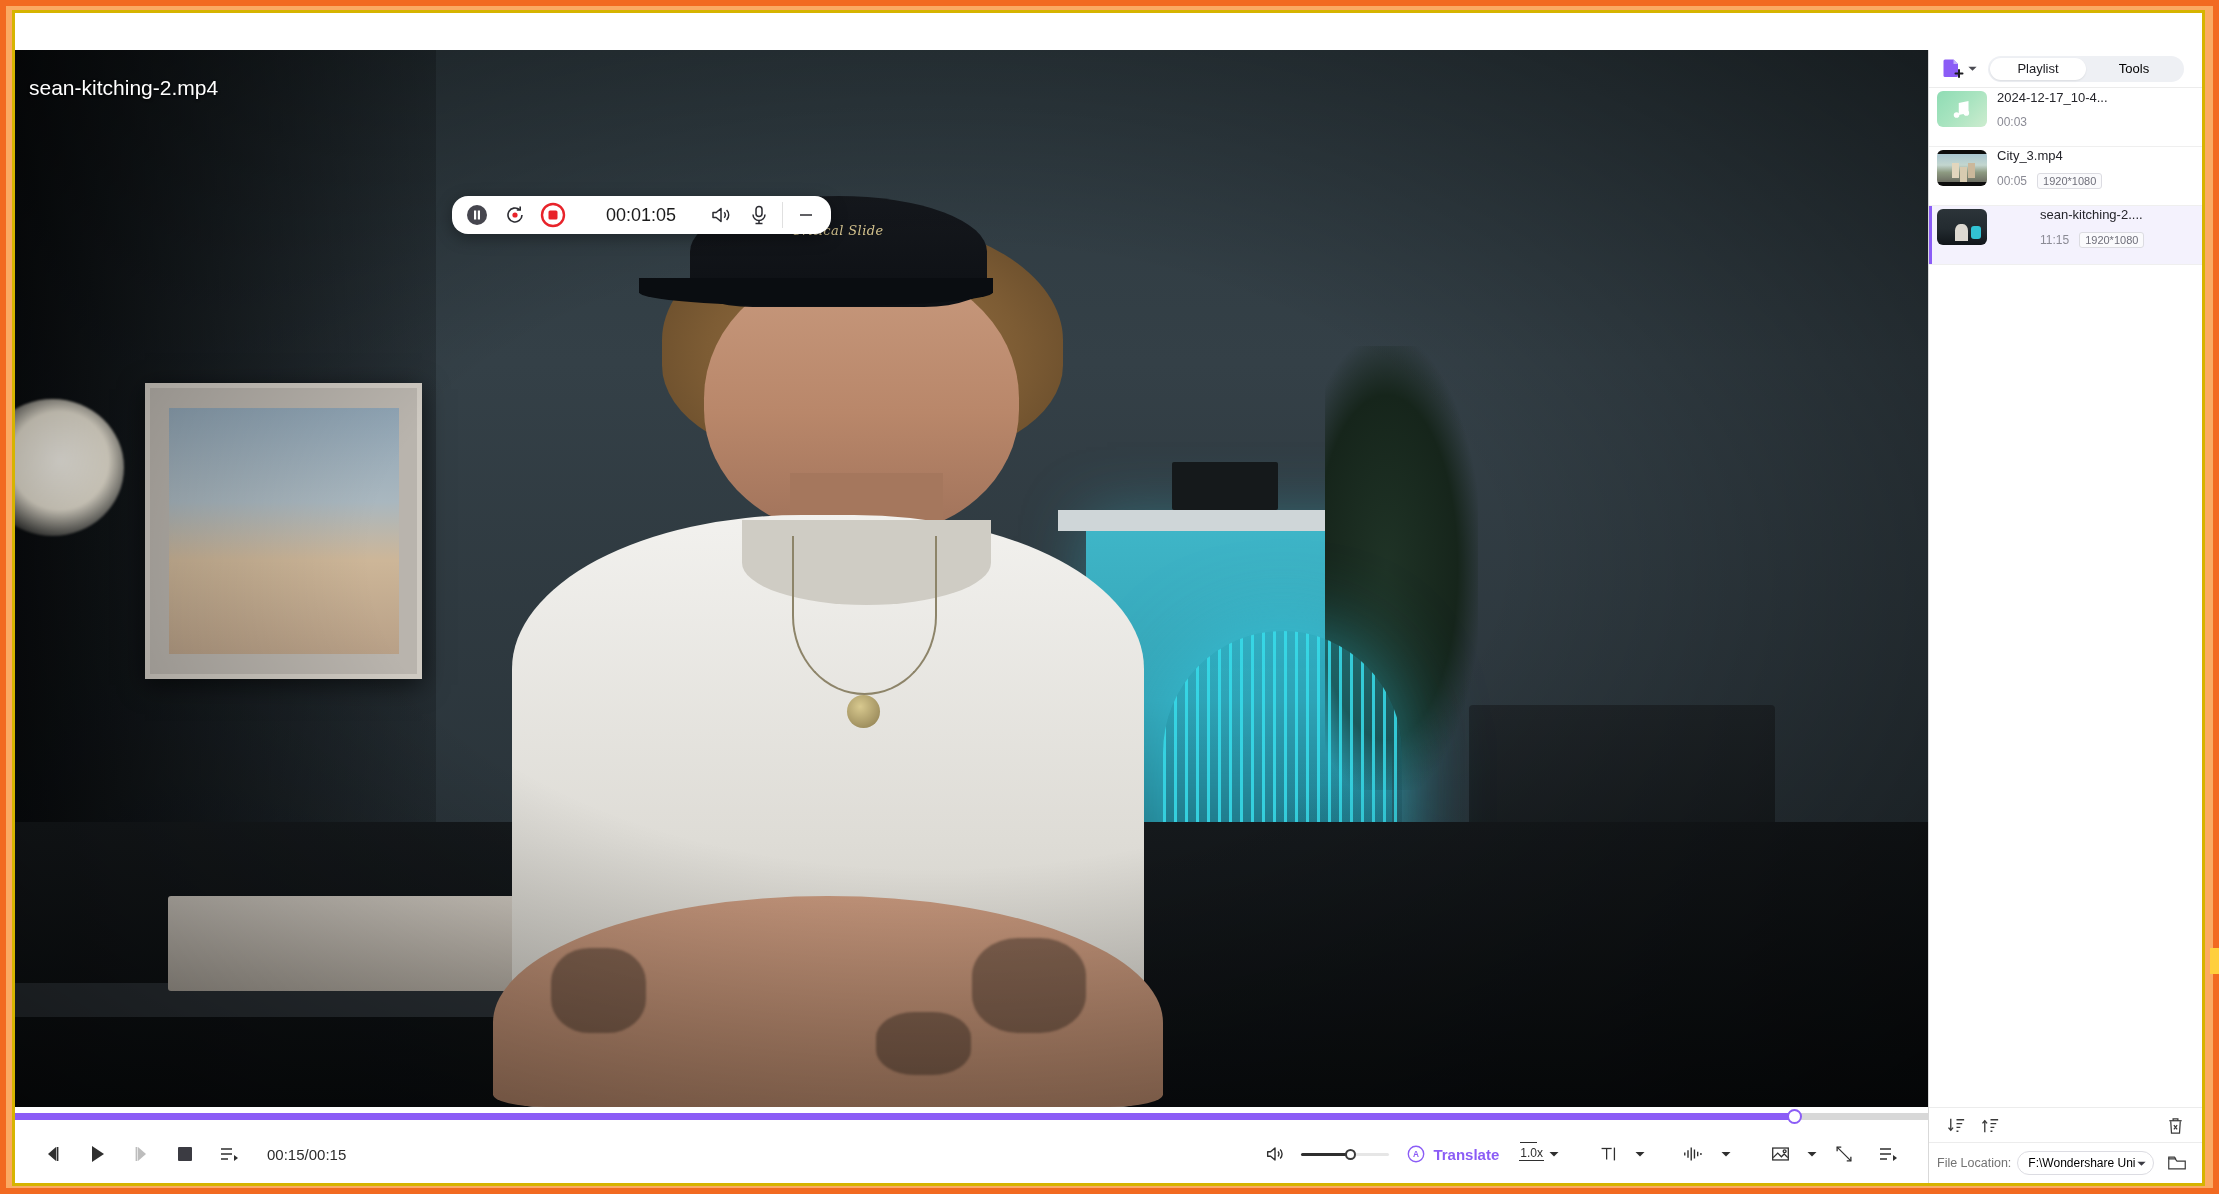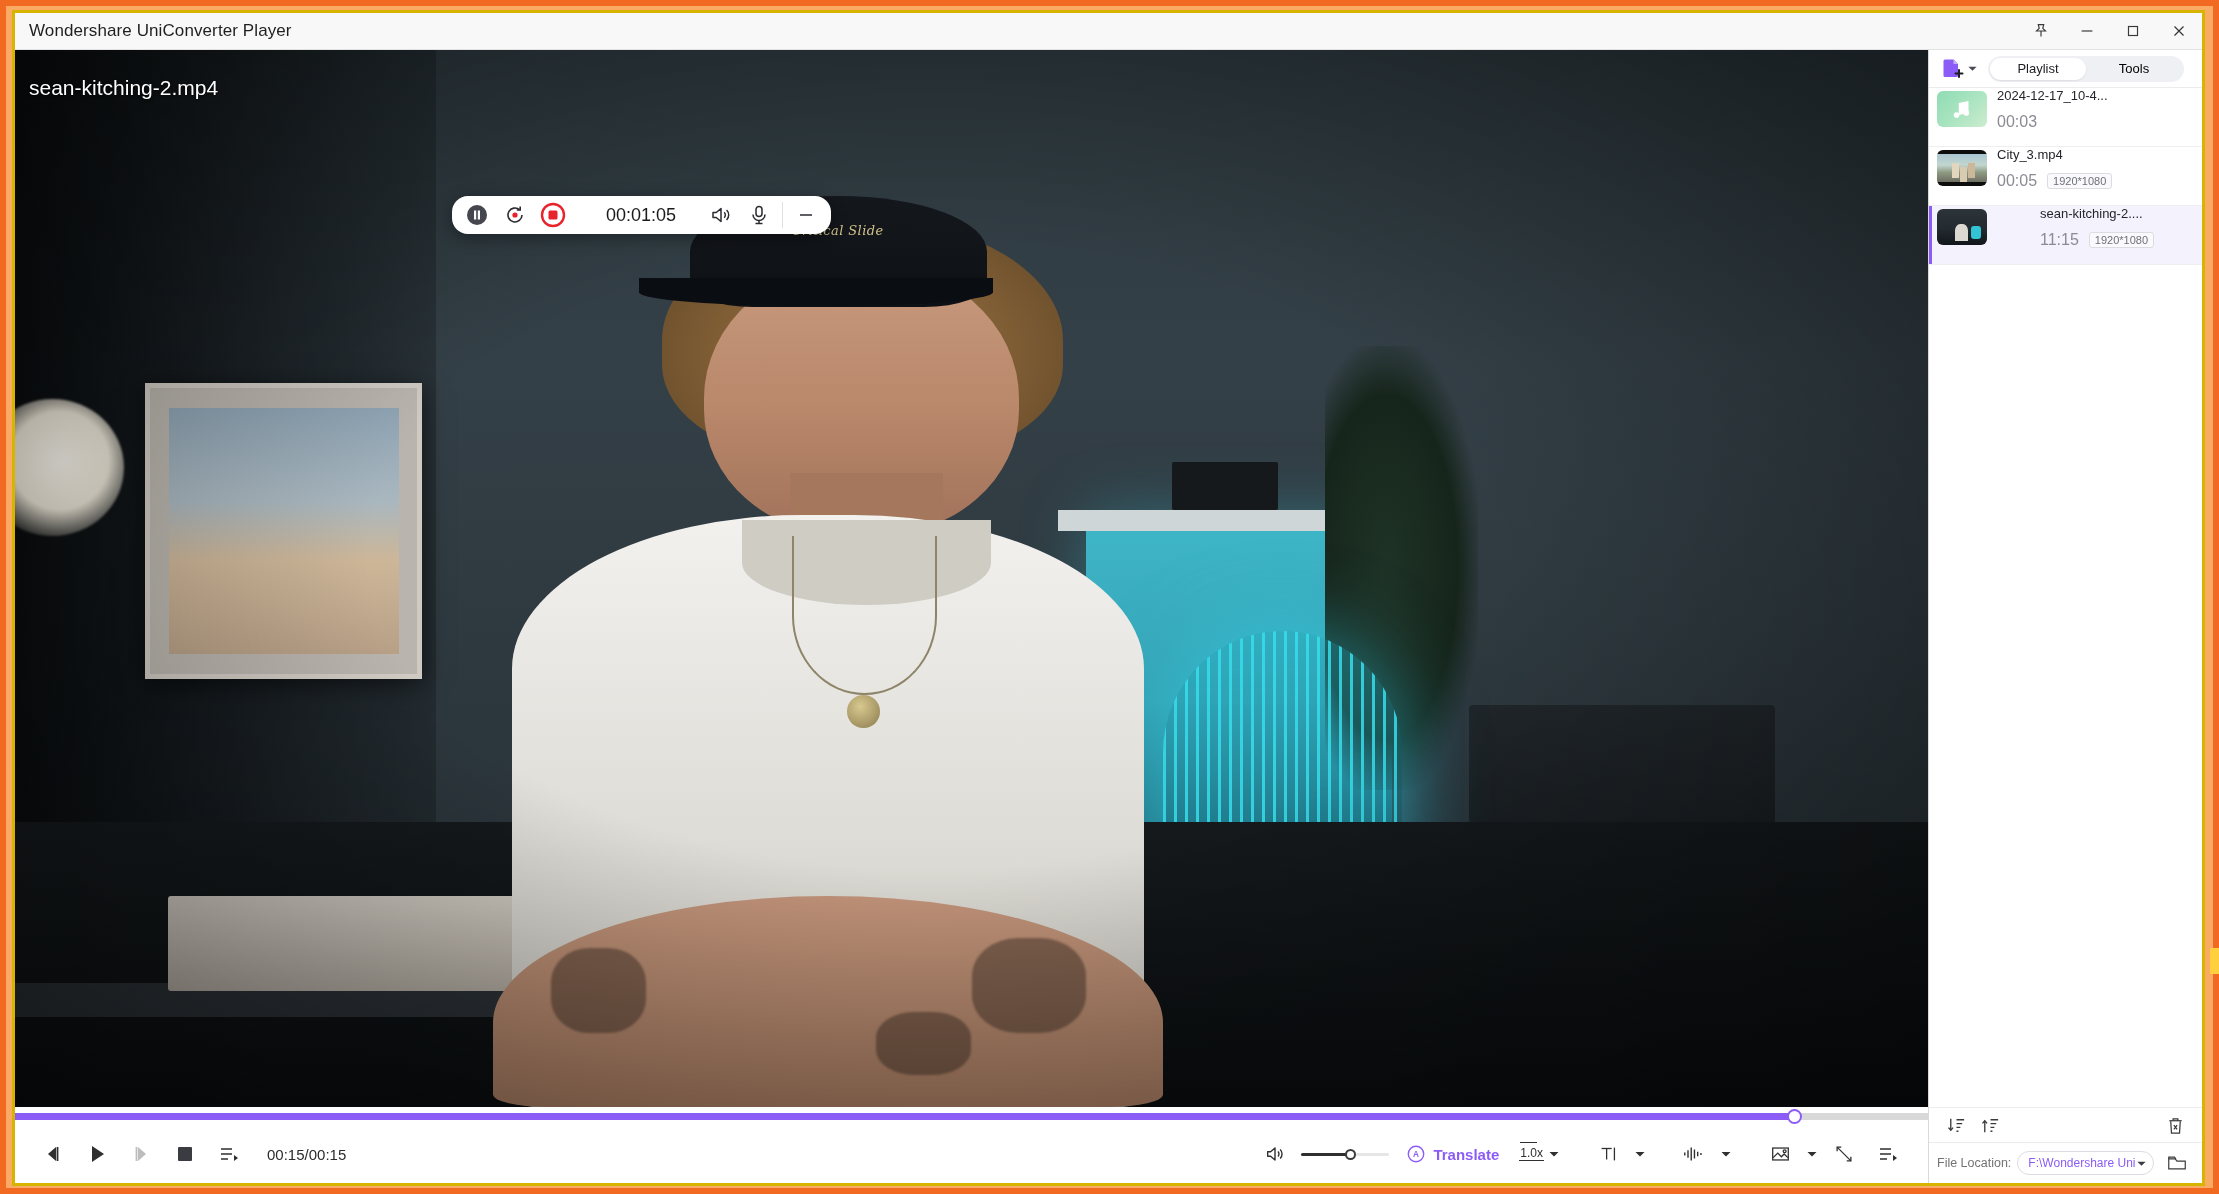--- a/index.html
+++ b/index.html
@@ -310,21 +310,21 @@
   .pthumb.sean::before {
     content:""; position:absolute; right:12%; top:48%; width:20%; height:36%;
     background:#32c3d4; border-radius:3px;
   }
   .pmeta { margin-left:10px; flex:1; min-width:0; }
   .pname {
     font-size:13px; color:#25252b; white-space:nowrap; overflow:hidden; text-overflow:ellipsis;
     margin-bottom:10px;
   }
   .pinfo { display:flex; align-items:center; gap:10px; }
-  .pdur { font-size:16px; color:#8b8b95; }
+  .pdur { font-size:12px; color:#8b8b95; }
   .pres {
     font-size:11px; color:#6f6f7a; border:1px solid #dcdce2;
     border-radius:3px; padding:1px 5px; background:#fafafc;
   }
 
   .side-tools {
     position:absolute; left:0; right:0; bottom:40px; height:36px;
     display:flex; align-items:center; padding:0 10px;
     border-top:1px solid #ececec; border-bottom:1px solid #ececec;
   }
@@ -332,21 +332,21 @@
   .side-loc {
     position:absolute; left:0; right:0; bottom:0; height:40px;
     display:flex; align-items:center; padding:0 8px; gap:6px;
   }
   .loc-label { font-size:12.5px; color:#737373; white-space:nowrap; }
   .loc-pill {
     flex:1; min-width:0; height:24px; border:1px solid #dcdce2; border-radius:12px;
     display:flex; align-items:center; padding:0 6px 0 10px; background:#fff;
   }
   .loc-val {
-    flex:1; min-width:0; font-size:12px; color:#8b5cf6;
+    flex:1; min-width:0; font-size:12px; color:#000000;
     white-space:nowrap; overflow:hidden; text-overflow:ellipsis;
   }
 
   
   .promo-sliver {
     position:absolute; right:0; top:760px; width:10px; height:300px;
     background: linear-gradient(180deg,#4b1e8c 0%, #6a2fb0 40%, #3d1873 100%);
     z-index:0;
   }
   .promo-chip {
@@ -362,46 +362,20 @@
 
   <div class="promo-sliver"></div>
   <div class="promo-chip"></div>
 
   <div class="outer-orange"></div>
   <div class="outer-orange2"></div>
   <div class="win-gold"></div>
 
   <div class="win-inner">
 
-    <div class="titlebar">
-      <div class="title">Wondershare UniConverter Player</div>
-      <div class="win-btns">
-        <div class="win-btn">
-          <svg width="18" height="18" viewBox="0 0 20 20" fill="none" stroke="#3a3a3a" stroke-width="1.3">
-            <path d="M7 3h6l-1 4 3 3H5l3-3z"></path>
-              <path d="M10 10v6"></path>
-          </svg>
-        </div>
-        <div class="win-btn">
-          <svg width="18" height="18" viewBox="0 0 20 20" stroke="#3a3a3a" stroke-width="1.3">
-              <path d="M4 10h12"></path>
-            </svg>
-        </div>
-        <div class="win-btn">
-          <svg width="18" height="18" viewBox="0 0 20 20" fill="none" stroke="#3a3a3a" stroke-width="1.3">
-              <rect x="5" y="5" width="10" height="10"></rect>
-            </svg>
-        </div>
-        <div class="win-btn close">
-          <svg width="18" height="18" viewBox="0 0 20 20" stroke="currentColor" stroke-width="1.3">
-              <path d="M5 5l10 10M15 5L5 15"></path>
-            </svg>
-        </div>
-      </div>
-    </div>
 
     <div class="body-row">
 
       <div class="player-col">
 
         <div class="video-stage">
           <div class="scene">
             <div class="wall"></div>
             <div class="wall-dark-left"></div>
             <div class="lamp-glow"></div>

